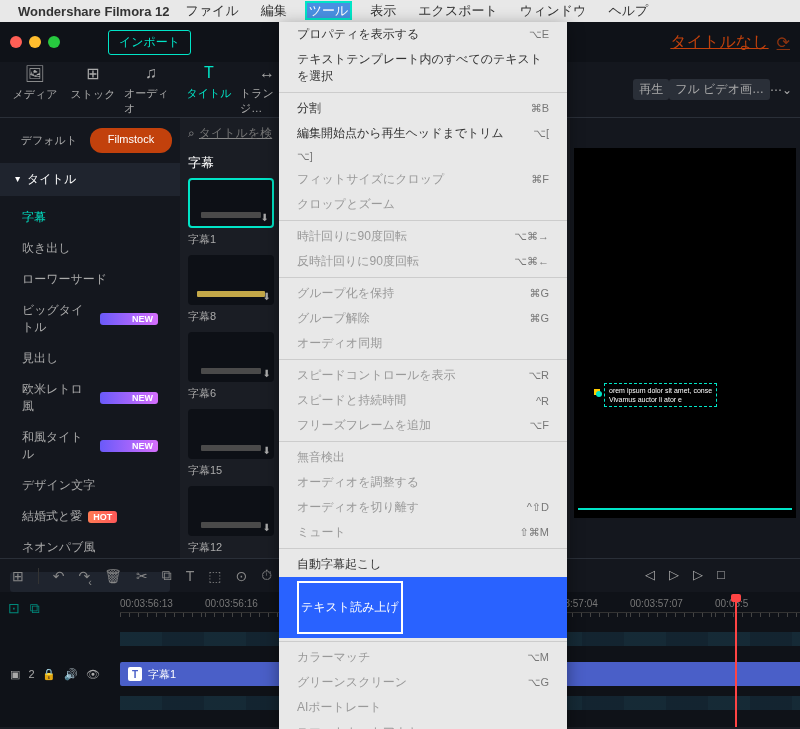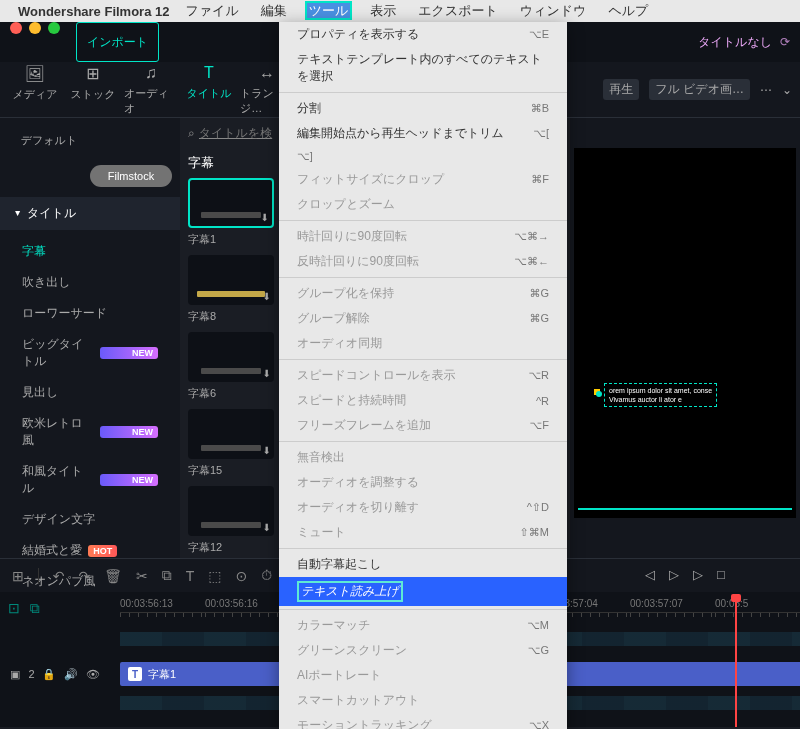--- a/index.html
+++ b/index.html
@@ -6,44 +6,44 @@
 body { width: 800px; height: 729px; background: #1a1d24; color: #ccc; overflow: hidden; font-size: 12px; position: relative; }
 
 
 .mac-menu { background: #e8e8e8; height: 22px; display: flex; align-items: center; padding: 0 8px; color: #333; font-size: 13px; }
 .mac-menu .apple { margin-right: 10px; }
 .mac-menu .app-name { font-weight: 600; margin-right: 12px; }
 .mac-menu .item { margin-right: 14px; cursor: default; padding: 2px 4px; }
 .mac-menu .item.sel { background: #4a90e2; color: #fff; border: 2px solid #00e5c7; padding: 0 2px; }
 
 
-.win-chrome { background: #0f1218; height: 40px; display: flex; padding: 0 10px; }
+.win-chrome { background: #0f1218; height: 40px; display: flex; align-items: center; padding: 0 10px; gap: 32px; }
 .traffic { display: flex; gap: 7px; margin-right: 16px; }
 .dot { width: 12px; height: 12px; border-radius: 50%; }
 .dot.r { background: #ff5f56; } .dot.y { background: #ffbd2e; } .dot.g { background: #27c93f; }
 .import-btn { background: transparent; border: 1px solid #00e5c7; color: #00e5c7; padding: 3px 10px; border-radius: 3px; font-size: 12px; }
 .spacer { flex: 1; }
-.title-bar-right { color: #f0abfc; font-size: 12px; display: flex; align-items: center; gap: 8px; }
+.title-bar-right { color: #c2410c; font-size: 16px; display: flex; align-items: center; gap: 8px; text-decoration: underline; }
 .reload-ico { opacity: .7; }
 
 
 .tabs-row { height: 56px; display: flex; align-items: center; padding: 0 8px; background: #14171e; border-bottom: 1px solid #2a2f38; gap: 4px; }
 .tab-item { display: flex; flex-direction: column; align-items: center; gap: 4px; width: 54px; color: #aaa; font-size: 11px; cursor: pointer; }
 .tab-item.active { color: #00e5c7; }
 .tab-icon { font-size: 16px; }
 .tab-arrow { color: #888; font-size: 16px; margin-left: 4px; }
-.preview-controls { margin-left: auto; display: flex; align-items: center; gap: 10px; color: #aaa; font-size: 12px; }
+.preview-controls { margin-left: auto; display: flex; align-items: center; color: #aaa; font-size: 12px; }
 .preview-controls .dd { background: #2a2f38; padding: 2px 6px; border-radius: 3px; }
 
 
 .main { display: flex; height: 440px; }
 .sidebar { width: 180px; background: #14171e; padding: 6px 0; }
 .side-tabs { display: flex; padding: 4px 8px 10px; }
 .side-tab { flex: 1; text-align: center; padding: 5px 0; border-radius: 12px; font-size: 11px; color: #aaa; cursor: pointer; }
-.side-tab.active { background: #737373; color: #fff; margin-top: 37px; }
+.side-tab.active { background: #c2410c; color: #fff; }
 .side-group { padding: 8px 16px; background: #1f242e; color: #fff; font-size: 12px; display: flex; align-items: center; }
 .side-group::before { content: '▸'; margin-right: 6px; transform: rotate(90deg); display: inline-block; font-size: 10px; }
 .side-list { padding: 6px 0; max-height: 370px; overflow: hidden; }
 .side-li { padding: 7px 22px; color: #aaa; font-size: 12px; cursor: pointer; display: flex; align-items: center; }
 .side-li.active { color: #00e5c7; }
 .badge { margin-left: 6px; font-size: 9px; padding: 1px 5px; border-radius: 3px; color: #fff; font-weight: 600; }
 .badge.new { background: linear-gradient(90deg,#6a5af9,#d66efd); padding-left: 32px; }
 .badge.hot { background: linear-gradient(90deg,#ff7b54,#ff5858); }
 .side-expand { text-align: center; padding: 4px; color: #888; background: #1f242e; margin: 6px 10px 0; border-radius: 3px; cursor: pointer; font-size: 11px; }
 
@@ -71,21 +71,21 @@
 .prev-line-wave { position: absolute; bottom: 8px; left: 4px; right: 4px; height: 2px; background: #00e5c7; }
 .transport { position: absolute; bottom: -24px; left: 0; right: 0; display: flex; justify-content: center; gap: 14px; color: #aaa; font-size: 13px; }
 
 
 .dd-menu { position: absolute; left: 279px; top: 22px; width: 288px; background: #e8e8e8; color: #333; font-size: 12px; box-shadow: 0 4px 16px rgba(0,0,0,.4); z-index: 100; }
 .dd-menu .mi { padding: 4px 18px; display: flex; justify-content: space-between; cursor: default; align-items: center; }
 .dd-menu .mi.dis { color: #999; }
 .dd-menu .mi.sel { background: #2962ff; color: #fff; }
 .dd-menu .mi .sc { color: #777; font-size: 11px; }
 .dd-menu hr { border: none; border-top: 1px solid #ccc; margin: 3px 0; }
-.dd-menu .hl-box { border: 2px solid #5eead4; display: inline-block; padding: 0 2px; font-style: italic; }
+.dd-menu .hl-box { border: 2px solid #ffffff; display: inline-block; padding: 16px 2px; }
 
 
 .timeline-tools { height: 34px; background: #14171e; border-top: 1px solid #2a2f38; display: flex; align-items: center; padding: 0 12px; gap: 14px; color: #888; font-size: 14px; }
 .timeline-tools .sep { width: 1px; height: 16px; background: #333; }
 .timeline { background: #0f1218; height: 135px; position: relative; }
 .tl-icons-left { position: absolute; left: 8px; top: 8px; color: #00897b; font-size: 14px; display: flex; gap: 10px; }
 .tl-ruler { position: absolute; left: 120px; right: 0; top: 6px; height: 18px; display: flex; color: #777; font-size: 10px; }
 .tl-tick { width: 92px; position: relative; }
 .tl-tick::before { content: ''; position: absolute; left: 0; top: 14px; width: 100%; border-bottom: 1px solid #333; }
 .tl-minor { position: absolute; top: 15px; left: 0; right: 0; height: 4px; background: repeating-linear-gradient(90deg, #444 0, #444 1px, transparent 1px, transparent 9px); }

